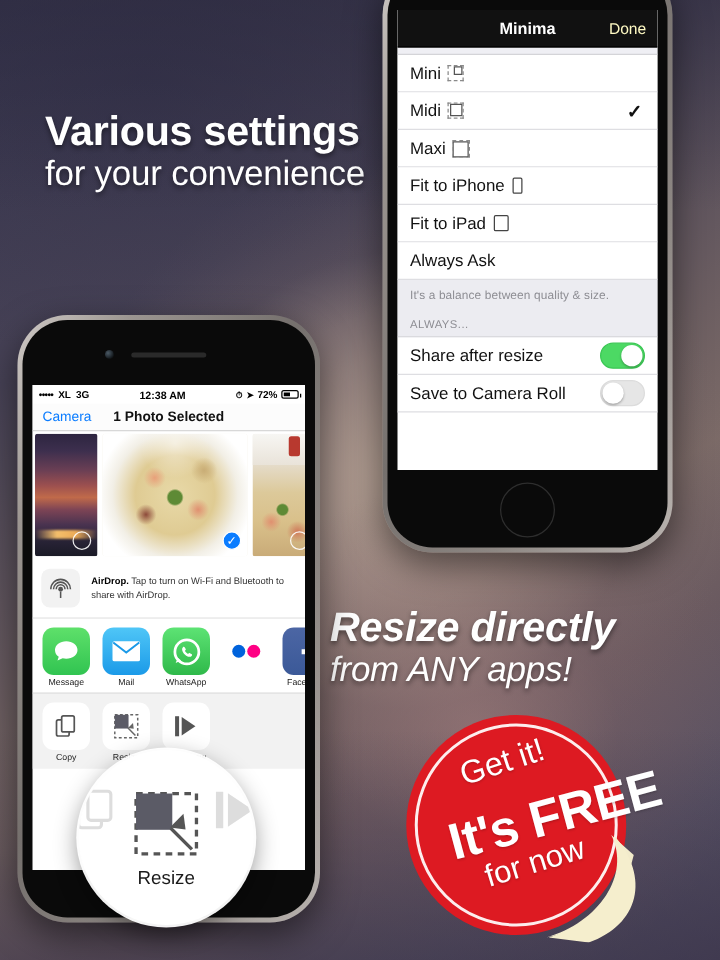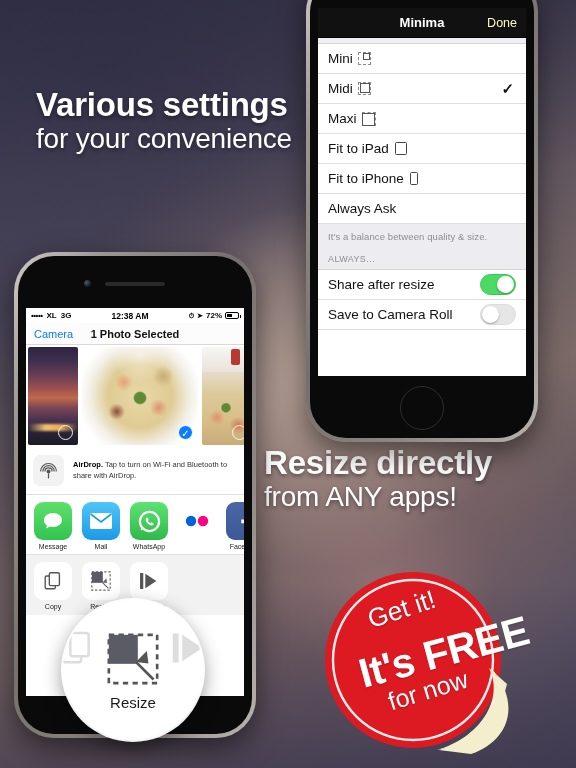--- a/index.html
+++ b/index.html
@@ -32,21 +32,21 @@
     position:absolute; inset:0;
     background:linear-gradient(to bottom, rgba(38,36,56,0.45) 0%, rgba(0,0,0,0) 22%, rgba(0,0,0,0) 76%, rgba(52,46,68,0.5) 100%);
   }
 
   
   .headline { position:absolute; color:#fff; text-shadow:0 2px 4px rgba(0,0,0,.45); letter-spacing:-0.2px; }
   .hl-big { font-weight:bold; font-size:33px; line-height:1.06; }
   .hl-sm  { font-weight:normal; font-size:28px; line-height:1.12; }
 
   #headline-1 { left:36px; top:88px; width:300px; }
-  #headline-2 { left:264px; top:446px; width:270px; }
+  #headline-2 { left:264px; top:485px; width:270px;font-style:italic; }
 
   
   .phone { position:absolute; border-radius:40px; }
   .phone-body {
     position:absolute; inset:0; border-radius:40px;
     background:linear-gradient(118deg,#cfcac6 0%,#9c9691 18%,#75706d 45%,#8d8783 70%,#b9b3af 100%);
     box-shadow:0 10px 28px rgba(0,0,0,.5);
   }
   .phone-glass {
     position:absolute; left:4px; right:4px; top:4px; bottom:4px;
@@ -286,28 +286,28 @@
 
     <div class="row">
       <span class="lbl">Maxi</span>
       <span class="sz-icon sz-maxi">
           <i></i>
         </span>
       <span class="spacer"></span>
     </div>
 
     <div class="row">
+      <span class="lbl">Fit to iPhone</span>
+      <span class="dev-icon dev-iphone"></span>
+      <span class="spacer"></span>
+    </div>
+
+    <div class="row">
       <span class="lbl">Fit to iPad</span>
       <span class="dev-icon dev-ipad"></span>
-      <span class="spacer"></span>
-    </div>
-
-    <div class="row">
-      <span class="lbl">Fit to iPhone</span>
-      <span class="dev-icon dev-iphone"></span>
       <span class="spacer"></span>
     </div>
 
     <div class="row">
       <span class="lbl">Always Ask</span>
       <span class="spacer"></span>
     </div>
 
     <div class="note">It's a balance between quality &amp; size.</div>
     <div class="section-hdr">ALWAYS...</div>

